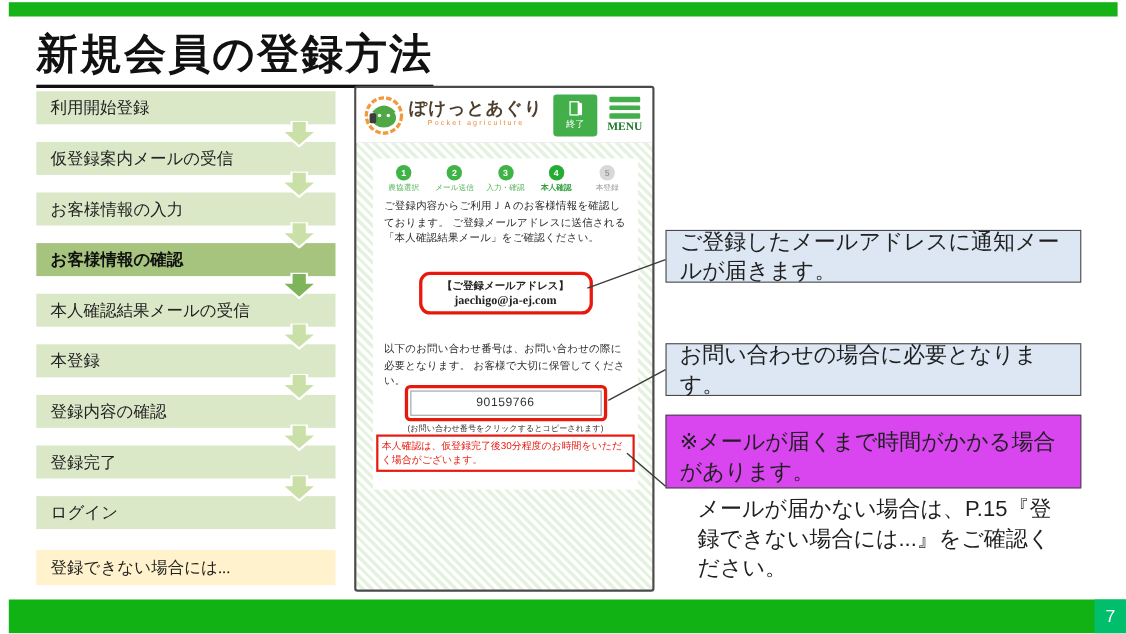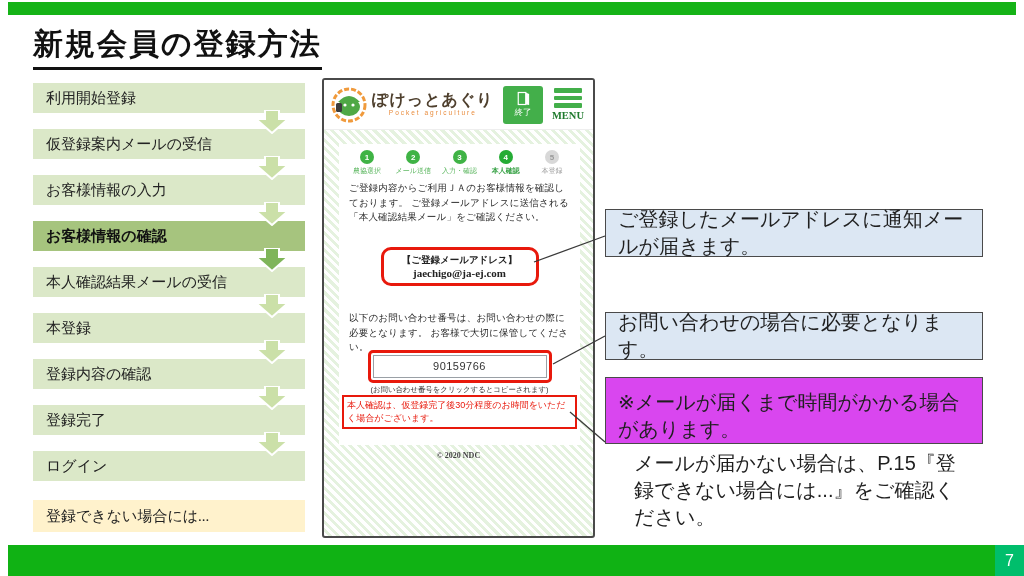--- a/index.html
+++ b/index.html
@@ -6,21 +6,21 @@
   body{font-family:"Liberation Sans","DejaVu Sans",sans-serif;-webkit-font-smoothing:antialiased;}
   #slide{position:relative;width:1024px;height:576px;background:#fff;overflow:hidden;}
 
   
   .bar-top{position:absolute;left:8px;right:8px;top:2px;height:13px;background:#15b317;}
   .bar-bottom{position:absolute;left:8px;right:0;bottom:0;height:31px;background:#10b214;}
   .page-badge{position:absolute;right:0;top:0;width:29px;height:31px;background:#00be6c;color:#fff;
     font-size:16px;display:flex;align-items:center;justify-content:center;}
 
   
-  .title{position:absolute;left:33px;top:24px;font-size:30px;font-weight:700;color:#111;
+  .title{position:absolute;left:33px;top:24px;font-size:38px;font-weight:700;color:#111;
     letter-spacing:2px;border-bottom:3px solid #111;padding-bottom:2px;}
 
   
   .sidebar{position:absolute;left:33px;top:83px;width:272px;display:flex;flex-direction:column;font-family:Liberation Serif, serif;}
   .flow-item{position:relative;height:30px;margin-bottom:16px;background:#dbe8c8;color:#222;
     font-size:15px;display:flex;align-items:center;padding-left:13px;box-sizing:border-box;}
   .flow-item.active{background:#a6c47e;font-weight:700;color:#111;}
   .flow-item.note{background:#fff2cc;height:32px;margin-top:3px;margin-bottom:0;}
   .flow-arrow{position:absolute;right:16px;bottom:-21px;width:34px;height:24px;z-index:2;}
 
@@ -224,21 +224,20 @@
 
       <div class="num-box">
         <div class="num-inner">90159766</div>
       </div>
 
       <div class="copy-hint">(お問い合わせ番号をクリックするとコピーされます)</div>
 
       <div class="caution-box">本人確認は、仮登録完了後30分程度のお時間をいただく場合がございます。</div>
     </div>
 
-    <div class="ph-copyright">© 2020 NDC</div>
   </div>
 
   <svg class="connectors">
     <line x1="534" y1="262" x2="605" y2="236" stroke="#3a3a3a" stroke-width="1.3"></line>
     <line x1="553" y1="364" x2="605" y2="336" stroke="#3a3a3a" stroke-width="1.3"></line>
     <line x1="570" y1="412" x2="605" y2="442" stroke="#3a3a3a" stroke-width="1.3"></line>
   </svg>
 
   <div class="callout blue co1">
     <span>ご登録したメールアドレスに通知メールが届きます。</span>

